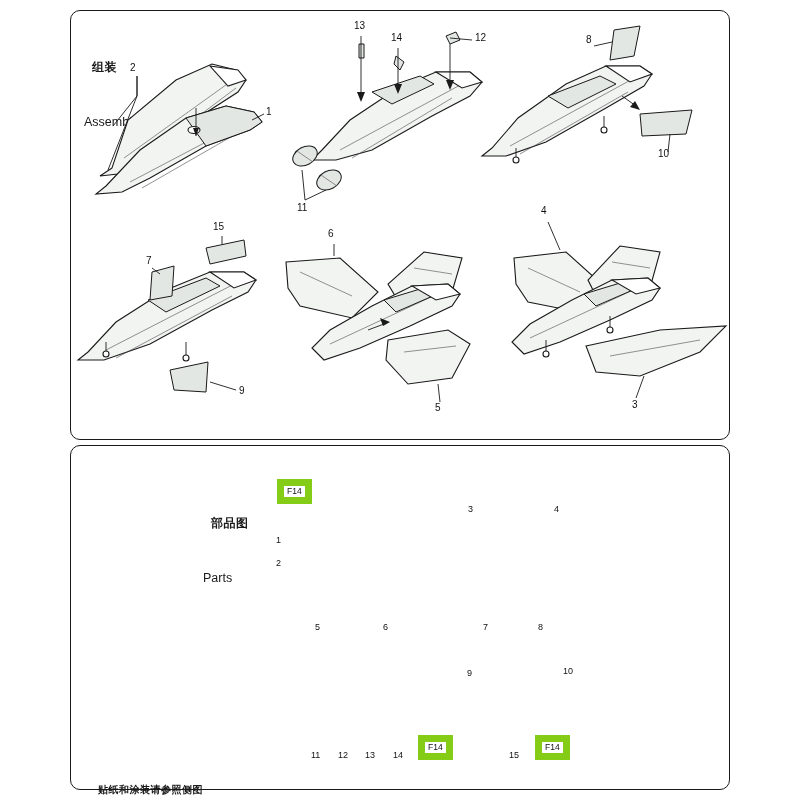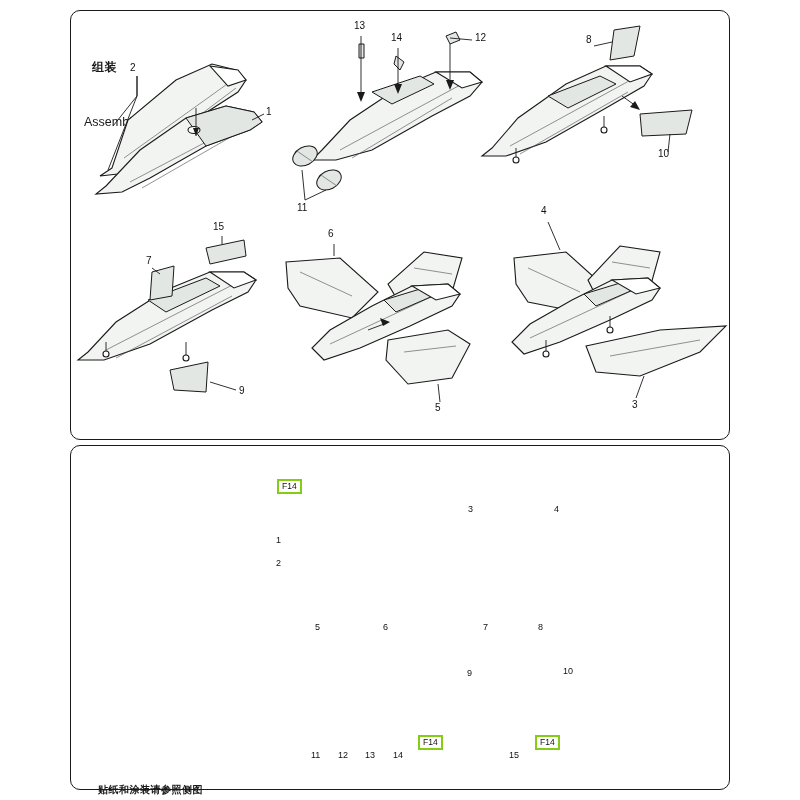--- a/index.html
+++ b/index.html
@@ -68,21 +68,21 @@
   .sprue-label {
     position: absolute;
     font-size: 9px;
     color: #111;
     line-height: 1;
   }
   .box-label {
     position: absolute;
     font-size: 8.5px;
     color: #111;
-    border: 2px solid #84cc16;
+    border: 7px solid #84cc16;
     padding: 1px 3px;
     background: #fff;
     line-height: 1;
   }
   svg { display: block; }
   .ln { stroke: #1a1a1a; fill: none; }
   .thin { stroke-width: 0.9; }
   .med { stroke-width: 1.2; }
   .fillpale { fill: #f2f4f2; stroke: #1a1a1a; stroke-width: 1.1; }
   .fillwhite { fill: #ffffff; stroke: #1a1a1a; stroke-width: 1.1; }
@@ -307,20 +307,24 @@
   <div class="callout" style="left:239px;top:386px">9</div>
 
   <div class="callout" style="left:328px;top:229px">6</div>
   <div class="callout" style="left:435px;top:403px">5</div>
 
   <div class="callout" style="left:541px;top:206px">4</div>
   <div class="callout" style="left:632px;top:400px">3</div>
 
   <div class="panel" id="panel-parts"></div>
 
+  <div class="hdr" id="parts-header">
+    <span class="cn">部品图</span>
+    <span class="en">Parts</span>
+  </div>
 
   <div class="box-label" style="left:277px;top:479px">F14</div>
   <div class="box-label" style="left:418px;top:735px">F14</div>
   <div class="box-label" style="left:535px;top:735px">F14</div>
 
   <div class="sprue-label" style="left:276px;top:536px">1</div>
   <div class="sprue-label" style="left:276px;top:559px">2</div>
   <div class="sprue-label" style="left:468px;top:505px">3</div>
   <div class="sprue-label" style="left:554px;top:505px">4</div>
   <div class="sprue-label" style="left:315px;top:623px">5</div>

